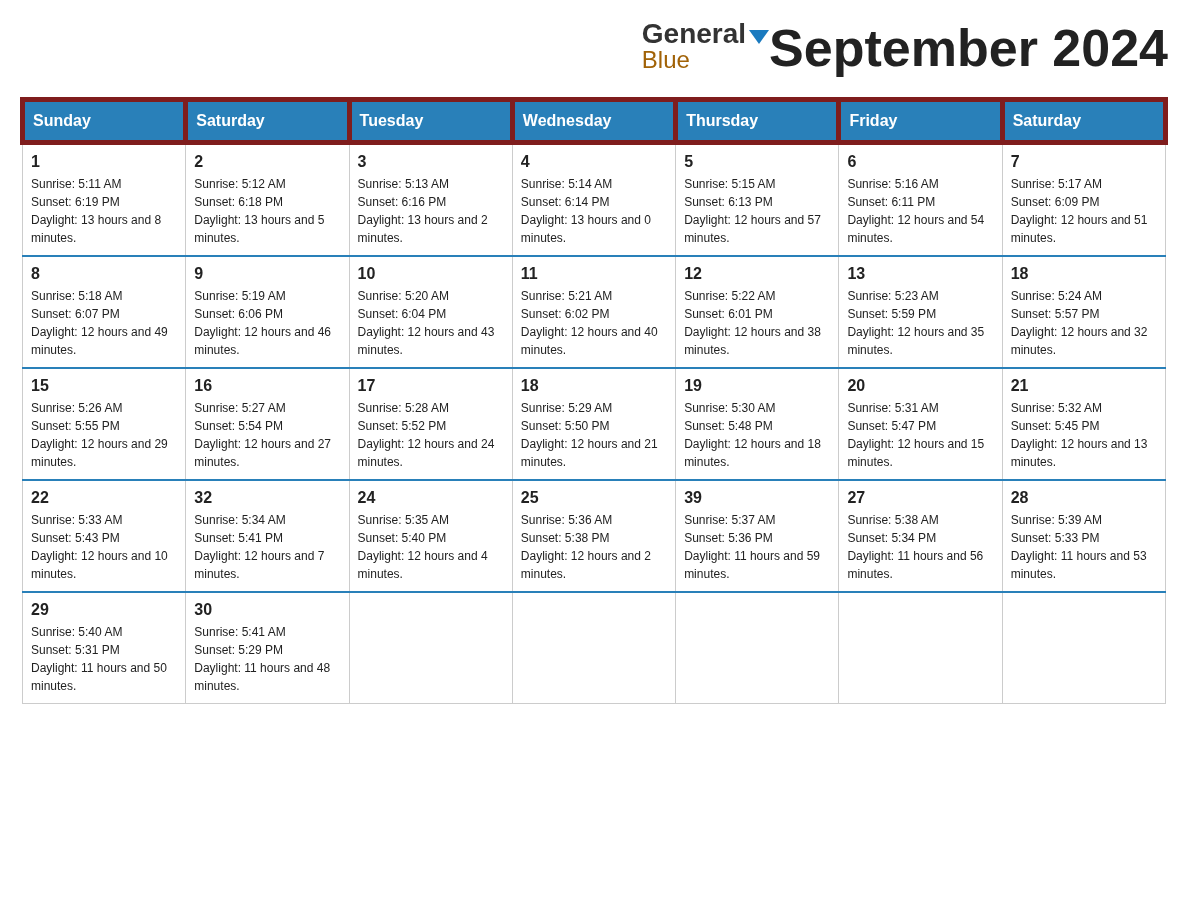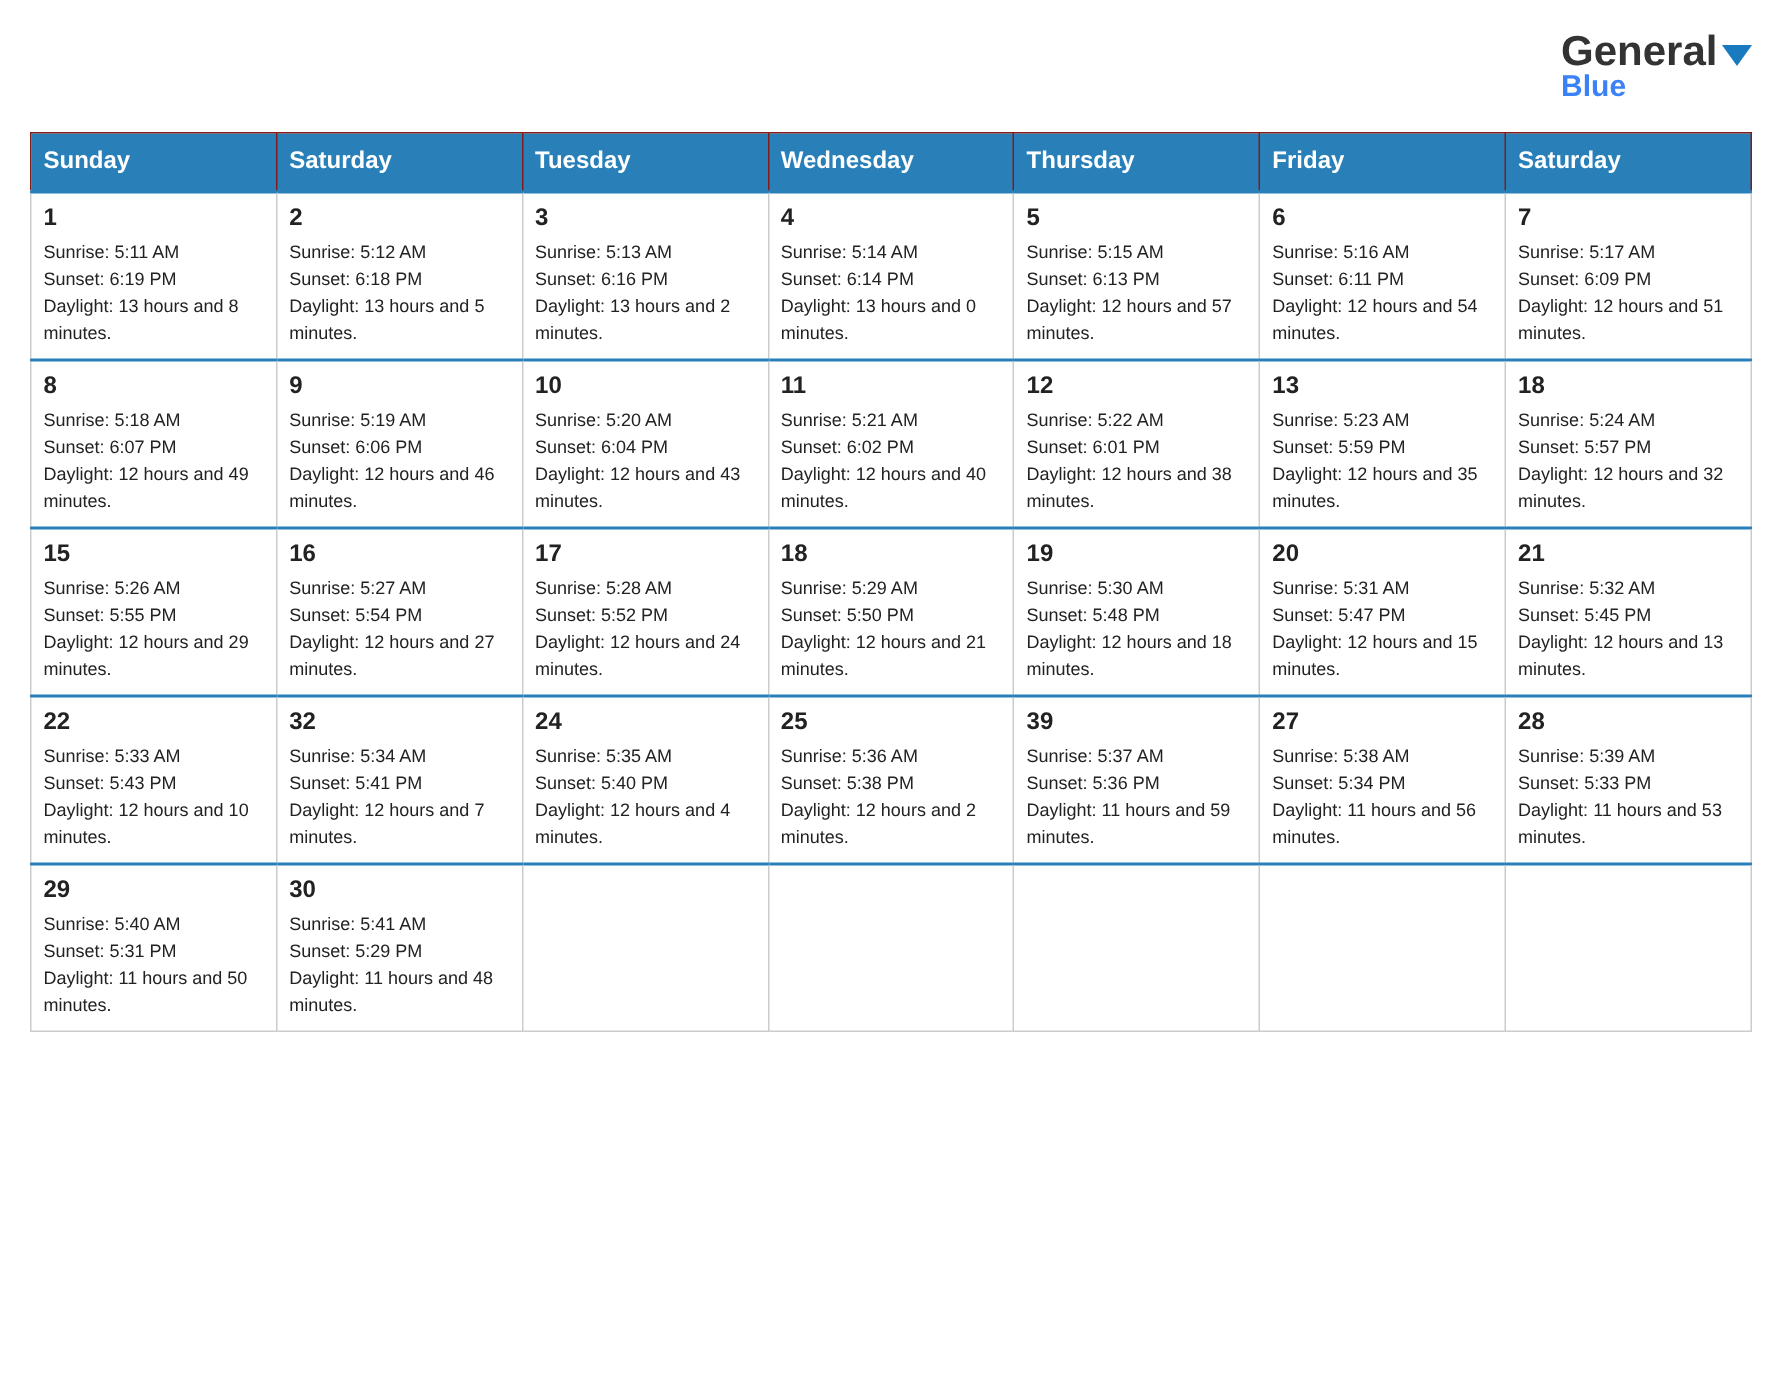--- a/index.html
+++ b/index.html
@@ -21,23 +21,23 @@
       flex-direction: column;
       align-items: flex-start;
     }
     .logo-general {
       font-size: 28px;
       font-weight: bold;
       color: #333;
       line-height: 1;
     }
     .logo-blue {
-      font-size: 20px;
-      font-weight: bold;
-      color: #3b82f6;
+      font-size: 24px;
+      font-weight: normal;
+      color: #a16207;
       line-height: 1;
     }
     .title-block {
       text-align: right;
     }
     .month-title {
       font-size: 52px;
       font-weight: bold;
       color: #222;
       line-height: 1.1;
@@ -52,21 +52,21 @@
       border-collapse: collapse;
       table-layout: fixed;
     }
     thead tr th {
       background-color: #2980b9;
       color: #fff;
       font-size: 16px;
       font-weight: bold;
       padding: 10px 8px;
       text-align: left;
-      border: 1px solid #7f1d1d;
+      border: 5px solid #7f1d1d;
     }
     tbody tr td {
       vertical-align: top;
       padding: 8px;
       border: 1px solid #ccc;
       border-top: 2px solid #2980b9;
       font-size: 13px;
       color: #222;
       height: 110px;
     }
@@ -91,20 +91,21 @@
 
 <div class="header">
   <div class="logo">
     <div style="display:flex; align-items:center;">
       <span class="logo-general">General</span>
       <span style="display:inline-block; width:0; height:0; border-left:10px solid transparent; border-right:10px solid transparent; border-top:14px solid #1a7abf; margin-left:3px; margin-top:6px;"></span>
     </div>
     <span class="logo-blue">Blue</span>
   </div>
   <div class="title-block">
+    <div class="month-title">September 2024</div>
   </div>
 </div>
 
 <table>
   <thead>
     <tr>
       <th>Sunday</th>
       <th>Saturday</th>
       <th>Tuesday</th>
       <th>Wednesday</th>

